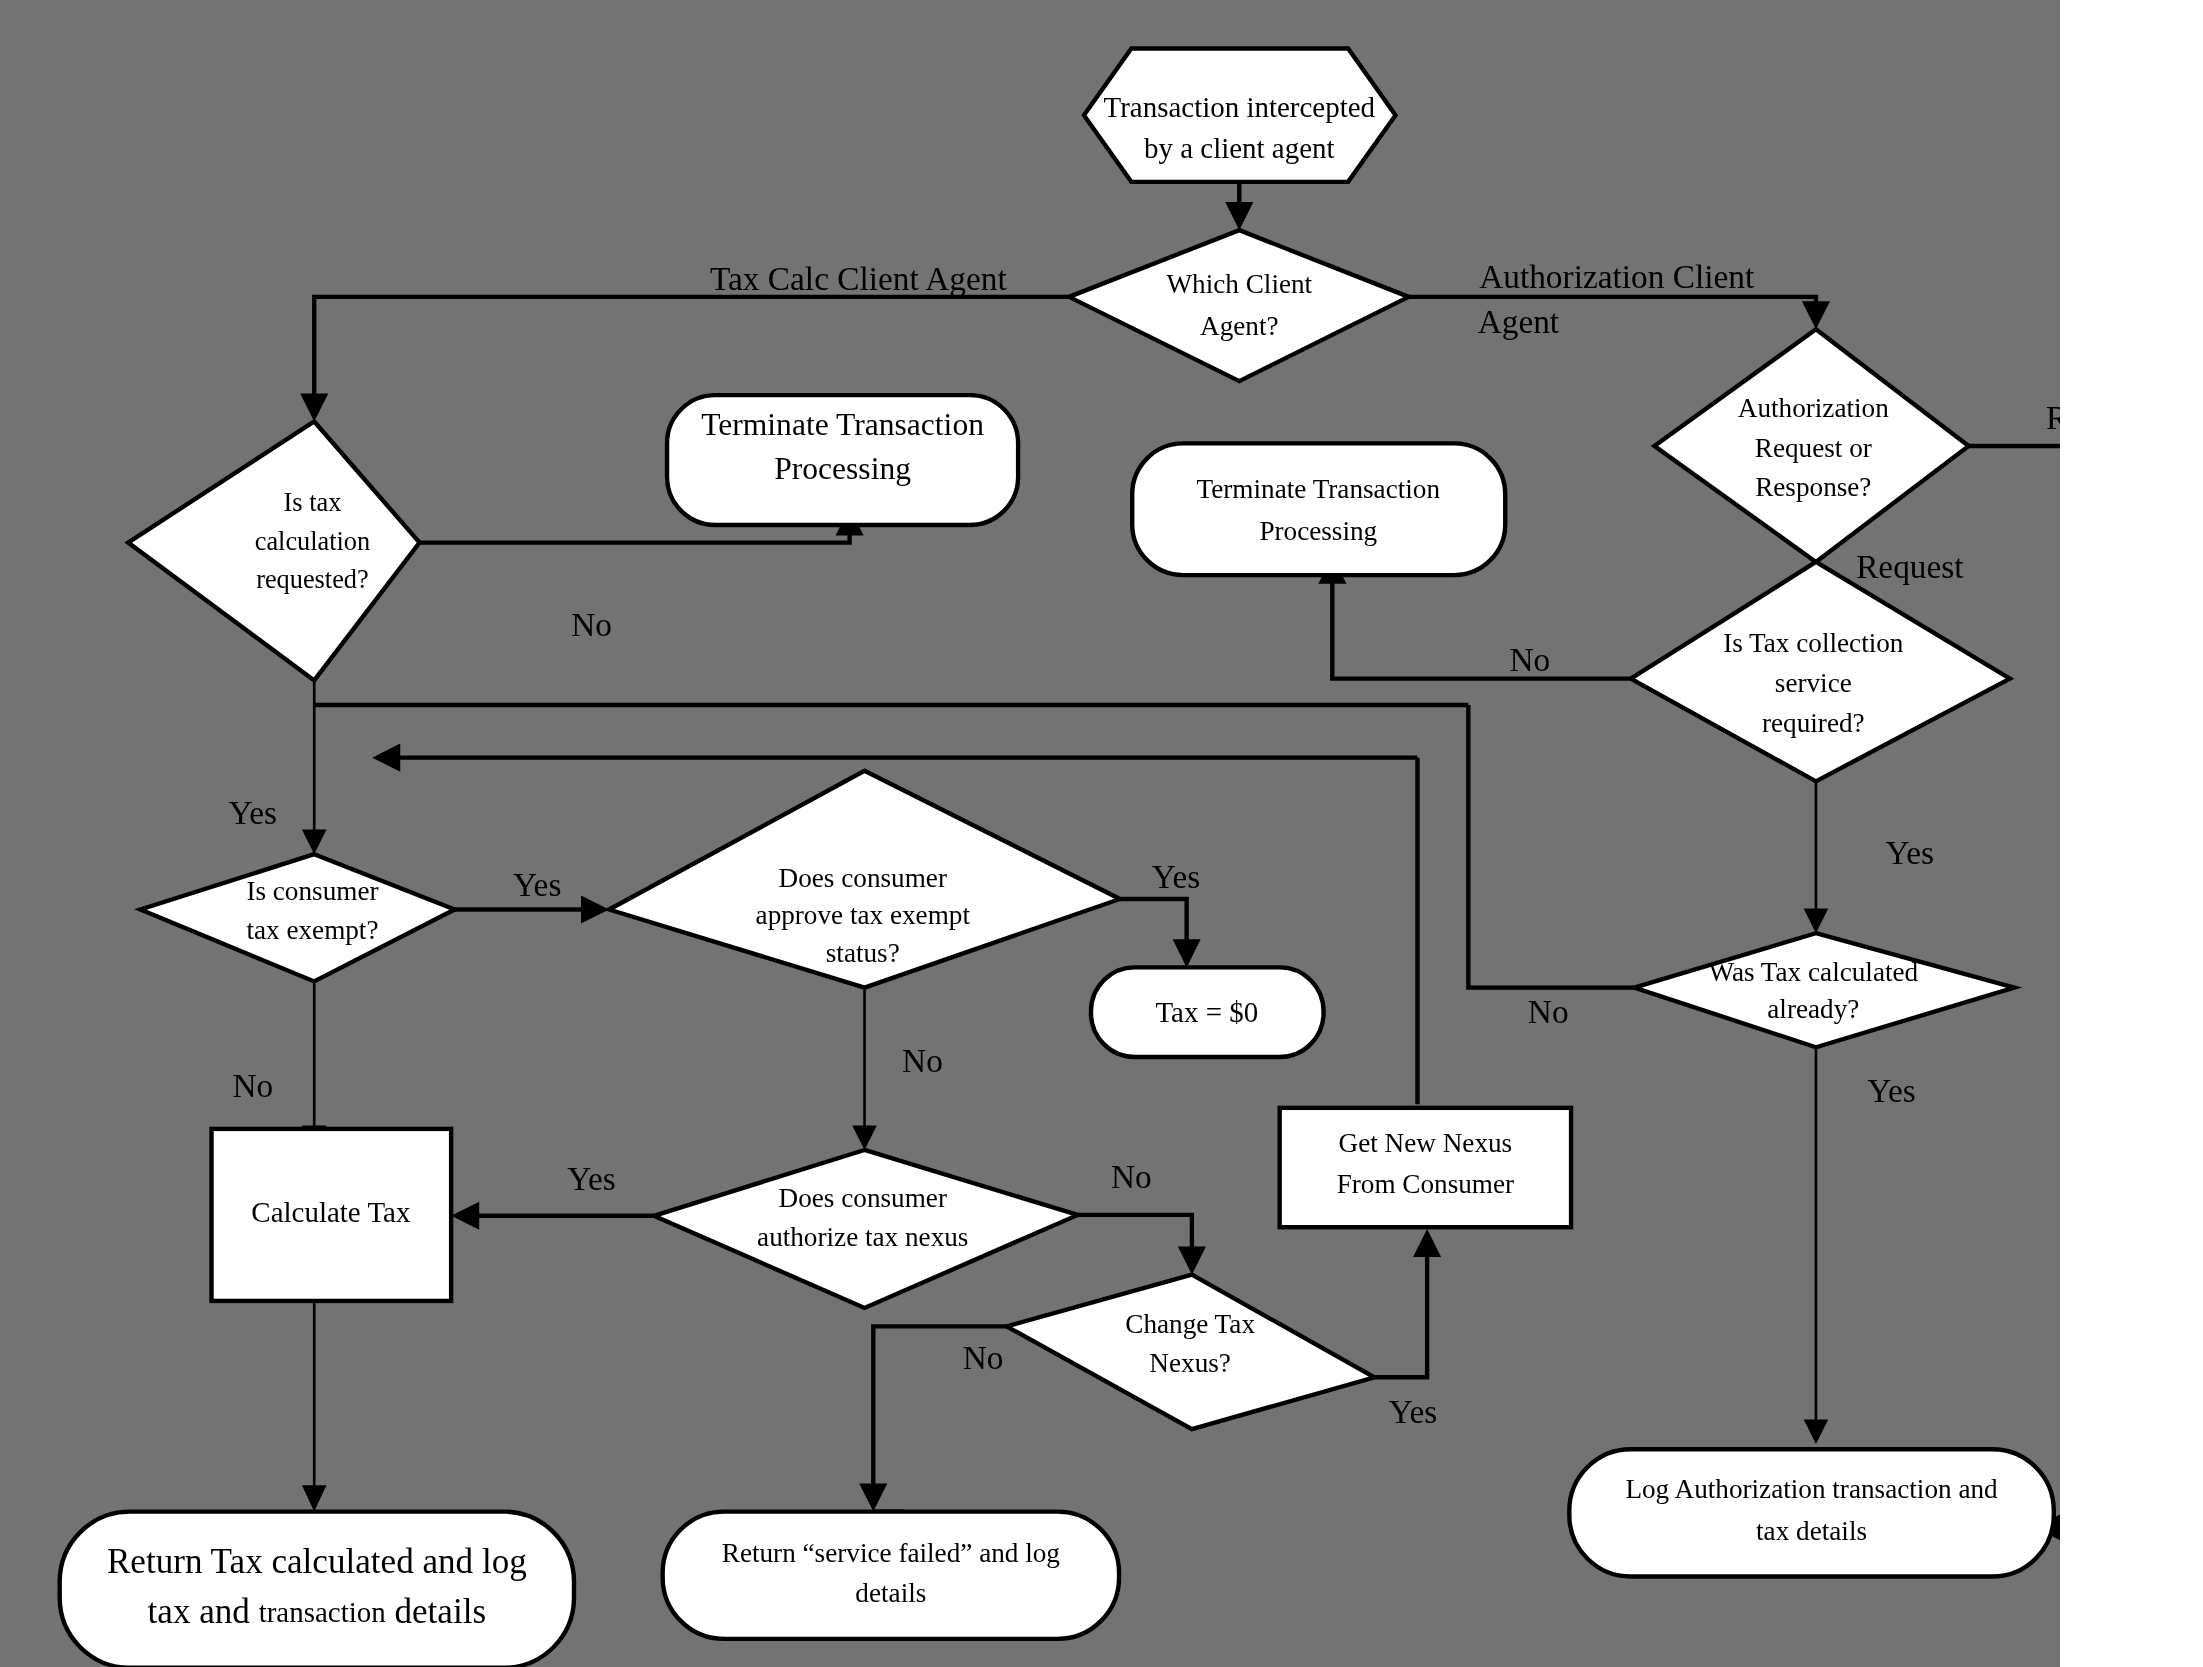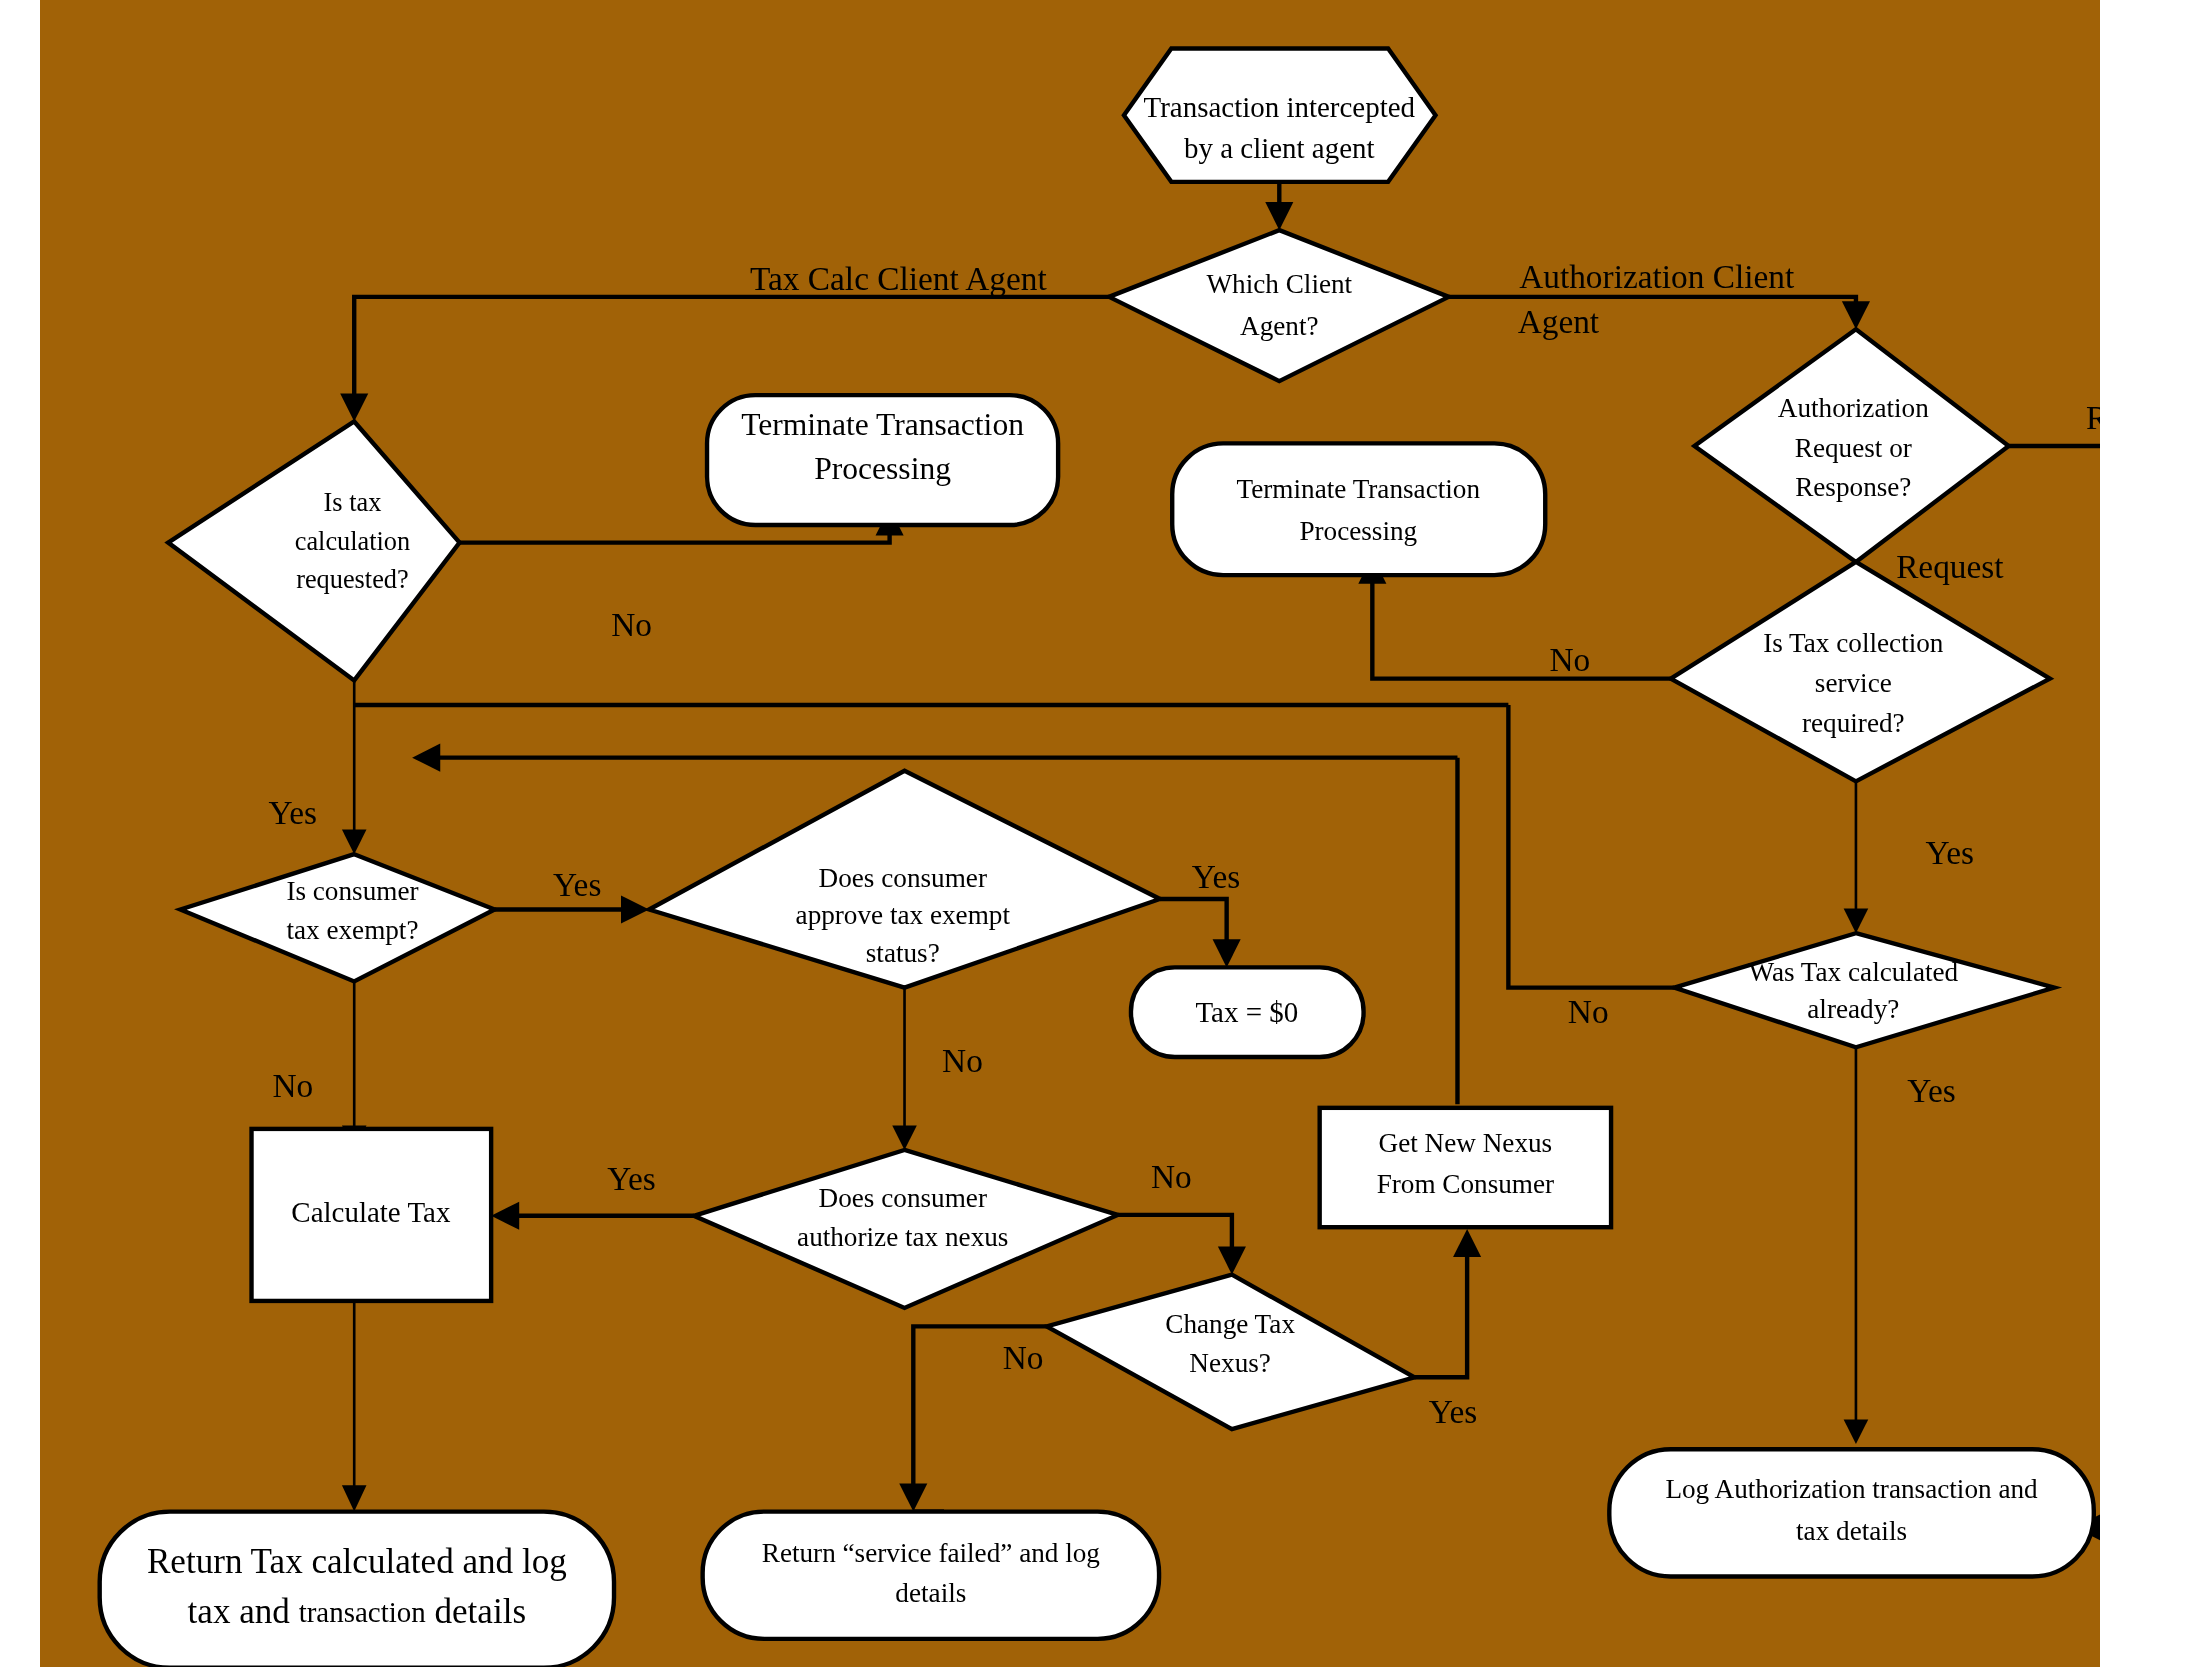--- a/index.html
+++ b/index.html
@@ -7,23 +7,22 @@
     padding: 0;
     background: #ffffff;
   }
   body {
     font-family: "Liberation Serif", "DejaVu Serif", serif;
   }
   #flowchart-root {
     position: relative;
     width: 2060px;
     height: 1668px;
-    background: #a16207;
+    background: #737373;
     overflow: hidden;
-    margin-left: 40px;
   }
   svg.chart-canvas {
     position: absolute;
     top: 0; left: 0;
     width: 2203px;
     height: 1668px;
     display: block;
   }
   .shape-stroke {
     fill: #ffffff;

